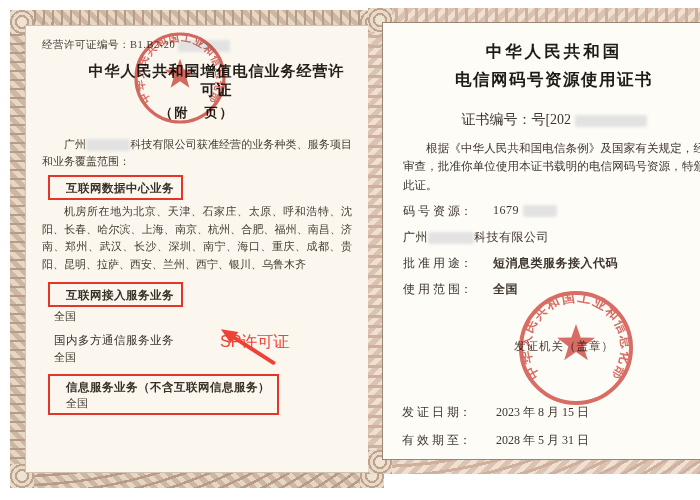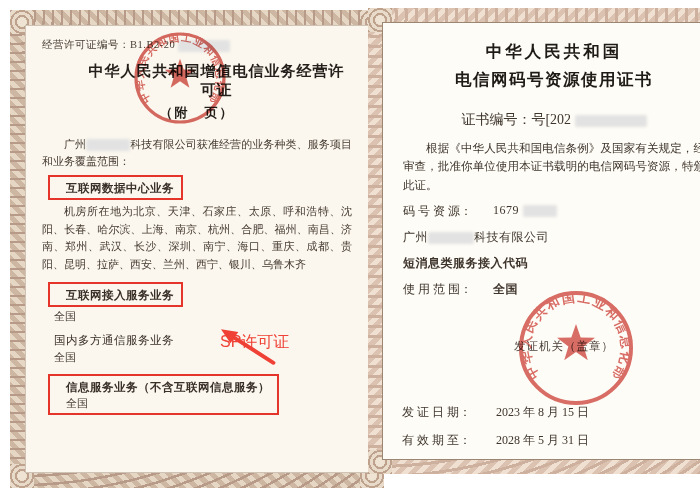--- a/index.html
+++ b/index.html
@@ -172,20 +172,21 @@
       </span>
     </div>
 
     <div class="field-row">
       <span class="field-value">
         <span>广州</span><span class="redact" style="width:46px"></span><span>科技有限公司</span>
       </span>
     </div>
 
     <div class="field-row">
+      <span class="field-label">批 准 用 途：</span>
       <span class="field-value" style="font-weight:bold">短消息类服务接入代码</span>
     </div>
 
     <div class="field-row">
       <span class="field-label">使 用 范 围：</span>
       <span class="field-value" style="font-weight:bold">全国</span>
     </div>
   </div>
 
   <div class="seal-caption">发证机关（盖章）</div>

